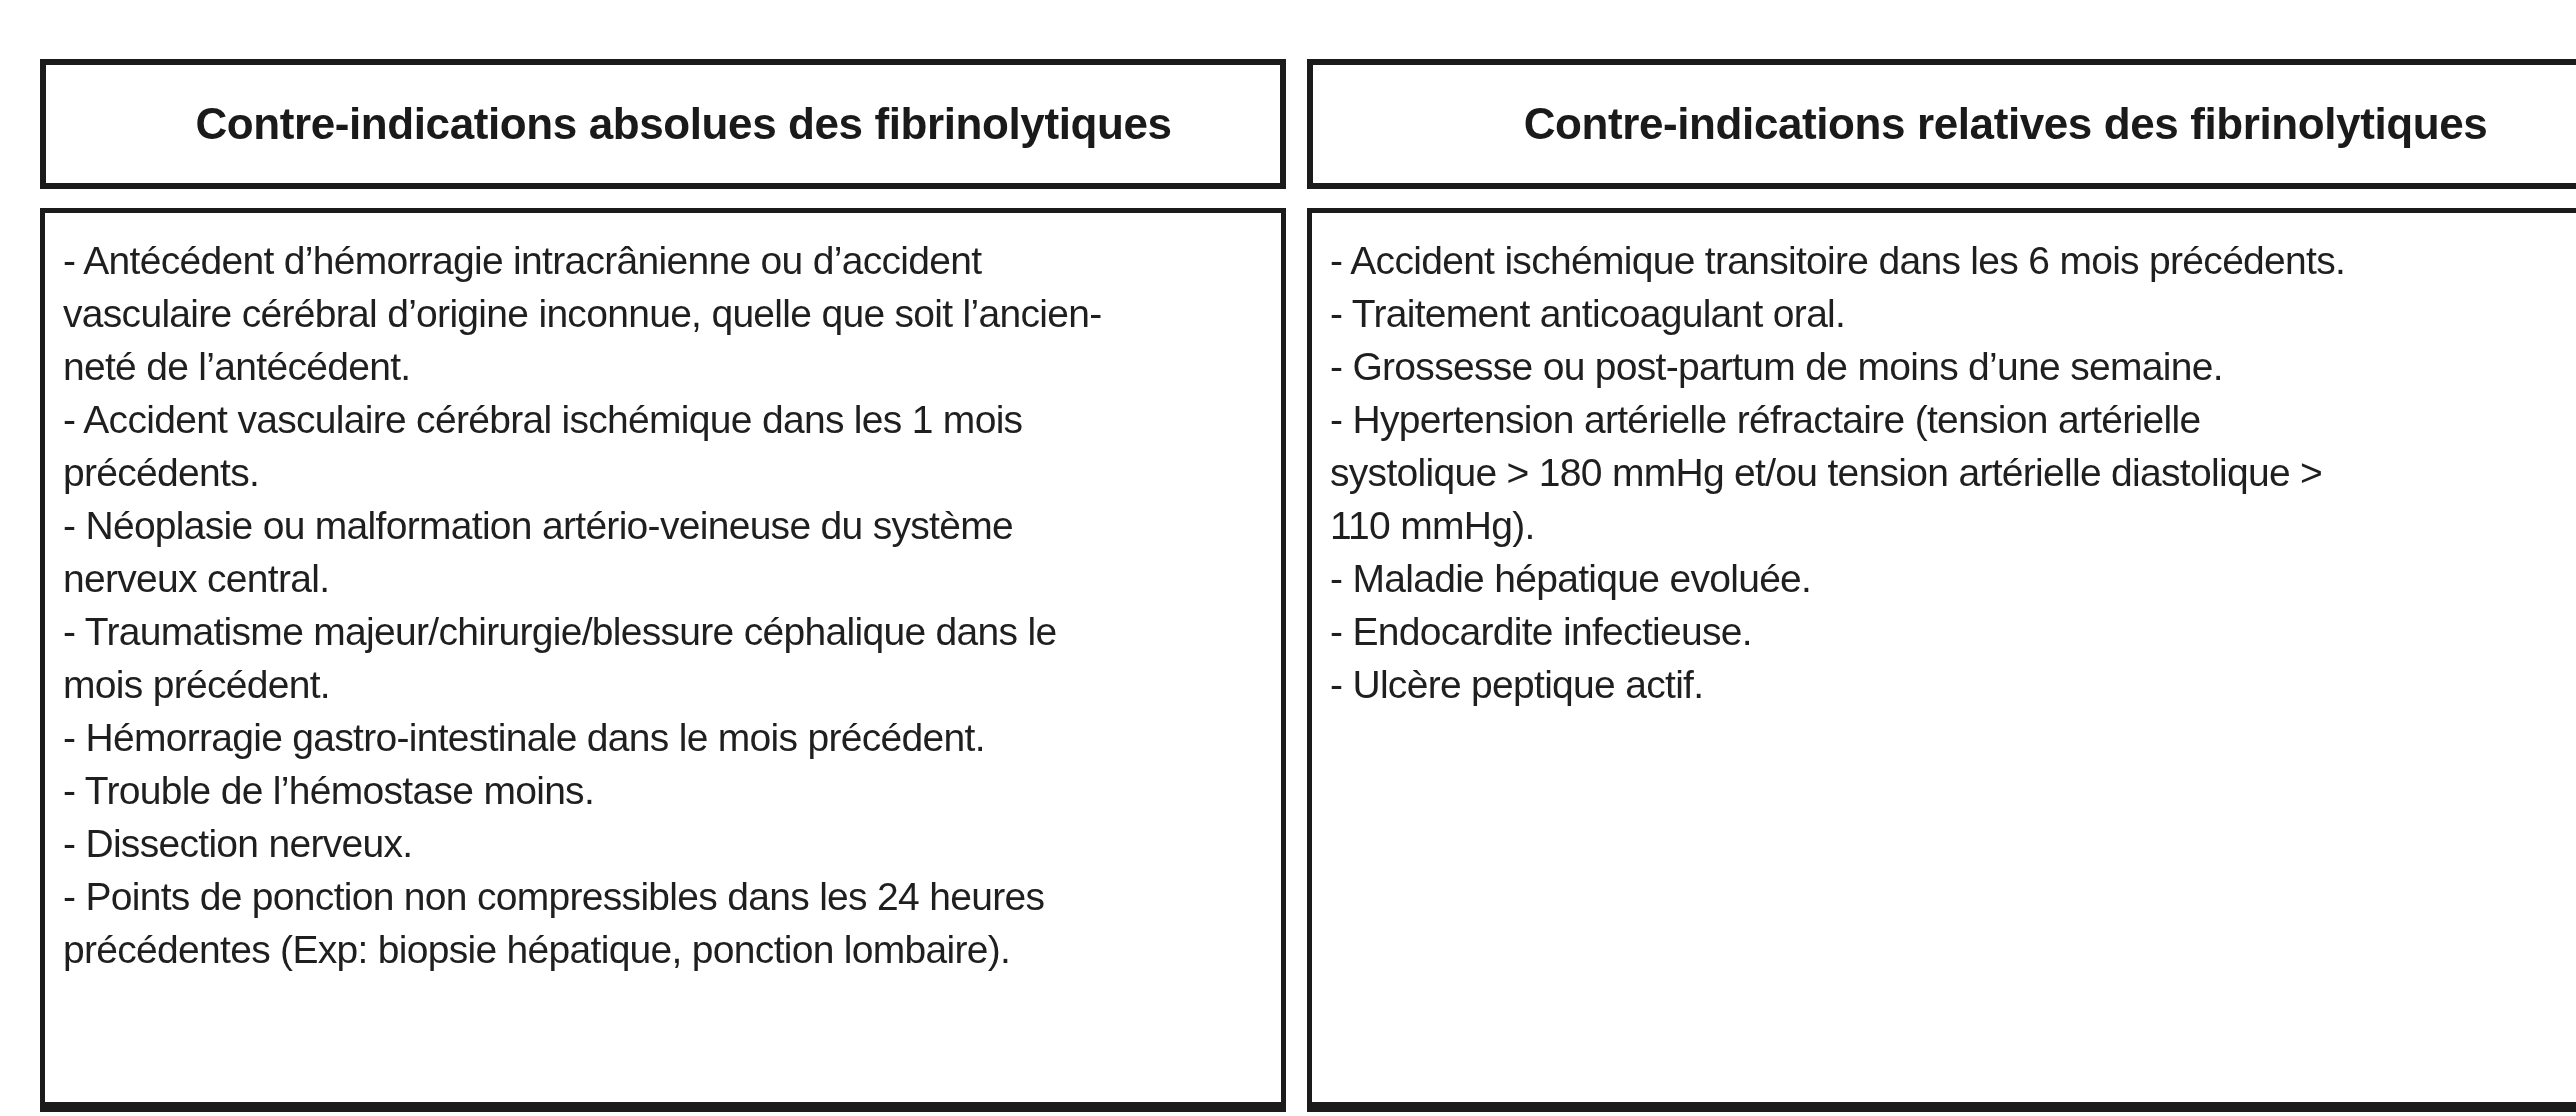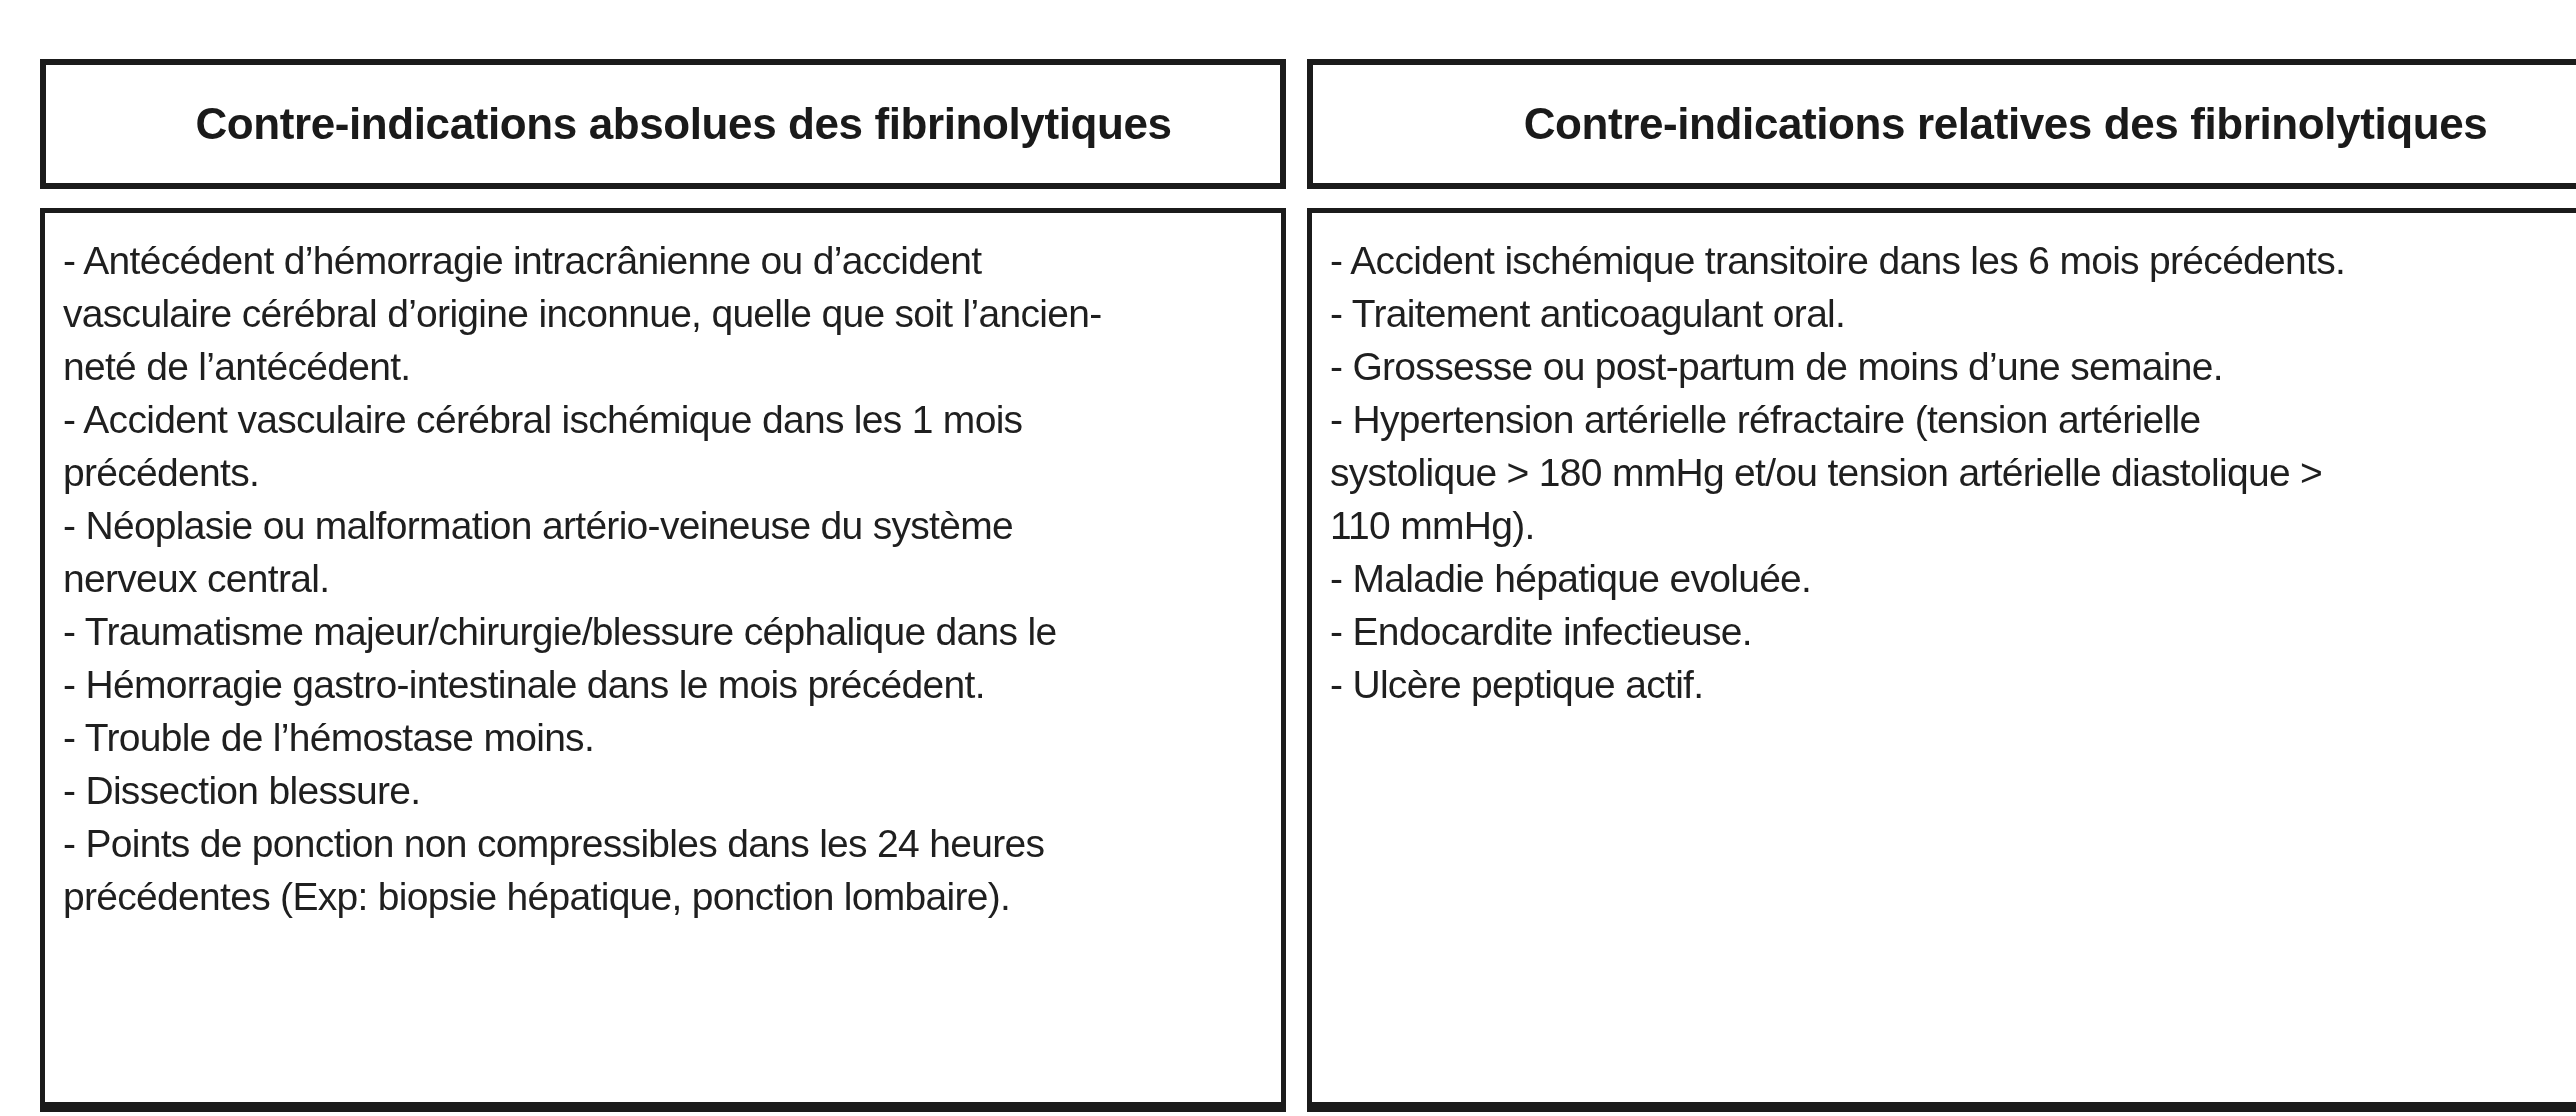--- a/index.html
+++ b/index.html
@@ -65,23 +65,24 @@
     </div>
     <div class="body-box">
         <div class="body-line">- Antécédent d’hémorragie intracrânienne ou d’accident</div>
         <div class="body-line">vasculaire cérébral d’origine inconnue, quelle que soit l’ancien-</div>
         <div class="body-line">neté de l’antécédent.</div>
         <div class="body-line">- Accident vasculaire cérébral ischémique dans les 1 mois</div>
         <div class="body-line">précédents.</div>
         <div class="body-line">- Néoplasie ou malformation artério-veineuse du système</div>
         <div class="body-line">nerveux central.</div>
         <div class="body-line">- Traumatisme majeur/chirurgie/blessure céphalique dans le</div>
+        <div class="body-line">mois précédent.</div>
         <div class="body-line">- Hémorragie gastro-intestinale dans le mois précédent.</div>
         <div class="body-line">- Trouble de l’hémostase moins.</div>
-        <div class="body-line">- Dissection blessure.</div>
+        <div class="body-line">- Dissection nerveux.</div>
         <div class="body-line">- Points de ponction non compressibles dans les 24 heures</div>
         <div class="body-line">précédentes (Exp: biopsie hépatique, ponction lombaire).</div>
       </div>
   </div>
 
   <div class="column col-right">
     <div class="header-box">
       <span class="header-text">Contre-indications relatives des fibrinolytiques</span>
     </div>
     <div class="body-box">

